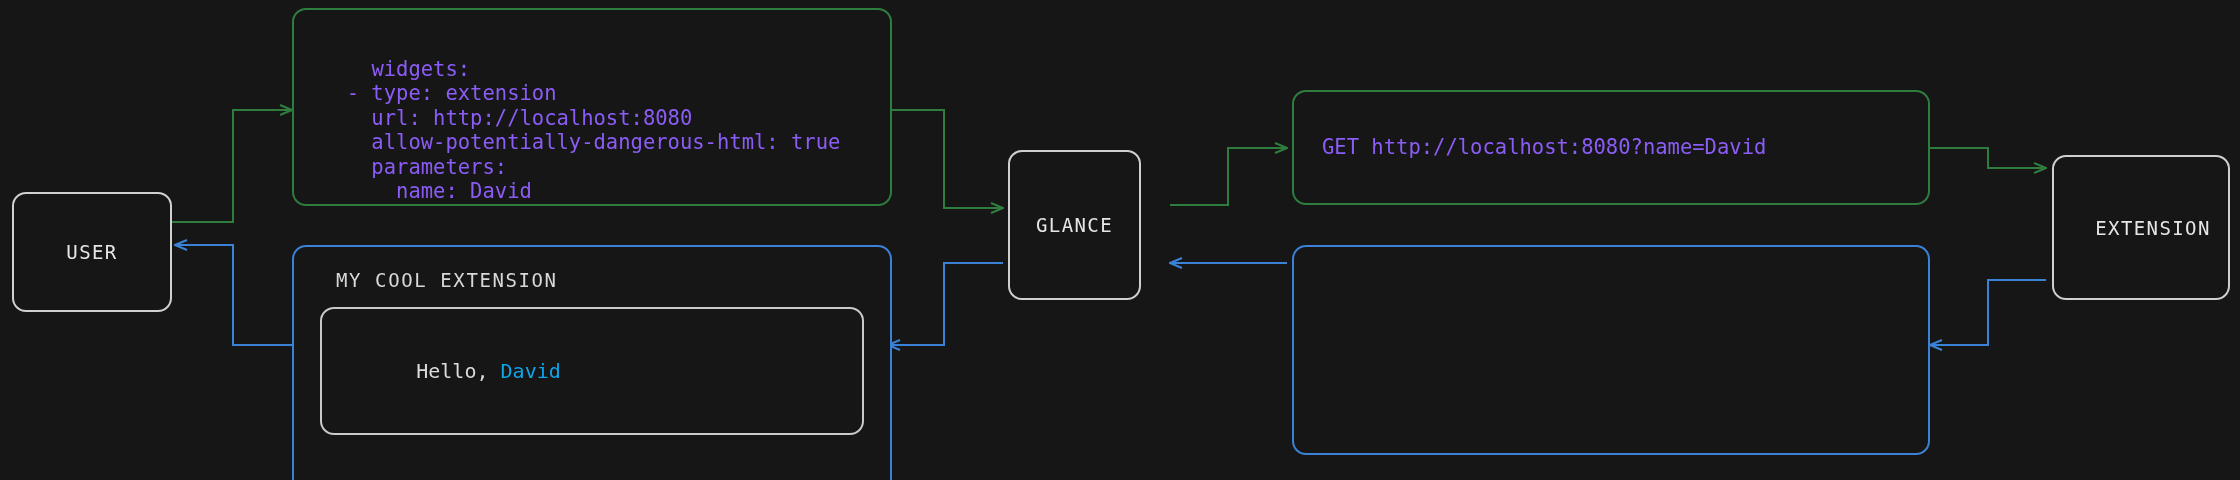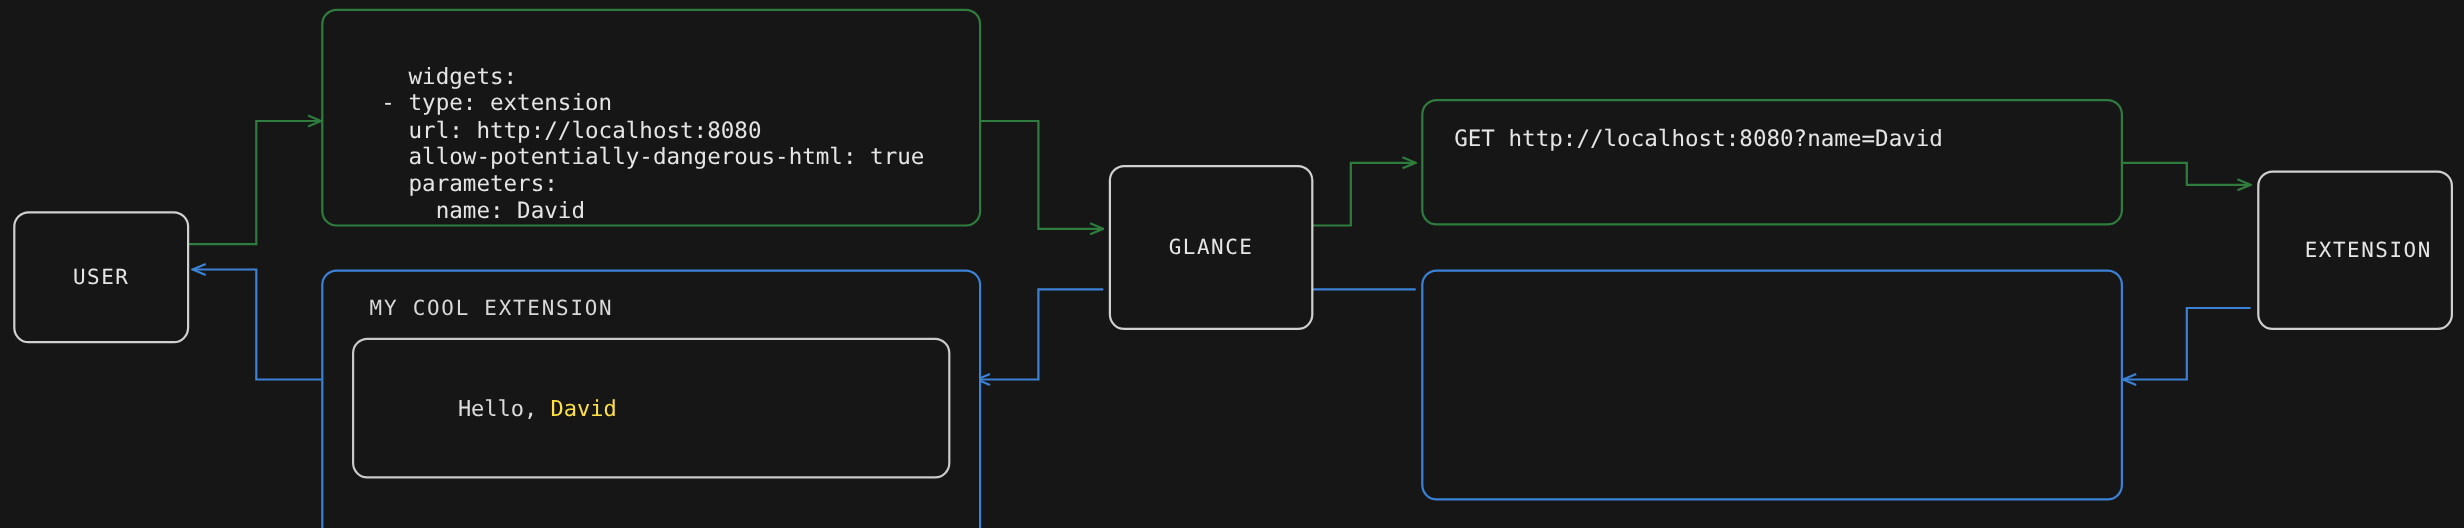--- a/index.html
+++ b/index.html
@@ -30,21 +30,21 @@
     color: #e6e6e6;
     letter-spacing: 1.4px;
     font-size: 19px;
   }
   .codebox {
     position: absolute;
     box-sizing: border-box;
     border: 2px solid #2f7d3e;
     border-radius: 14px;
     background: #161616;
-    color: #e5e5e5;
+    color: #8b5cf6;
     font-size: 20.5px;
     line-height: 24.5px;
     white-space: pre;
     padding: 22px 28px;
   }
   .codebox.blue {
     border-color: #3b82d6;
     color: #4c93dd;
   }
   .widgetbox {
@@ -64,21 +64,21 @@
   }
   .widget-inner {
     box-sizing: border-box;
     border: 2px solid #c9c9c9;
     border-radius: 14px;
     padding: 26px 22px;
     color: #dcdcdc;
     font-size: 20px;
     white-space: pre;
   }
-  .accent { color: #fde047; }
+  .accent { color: #0ea5e9; }
   svg.edges {
     position: absolute;
     inset: 0;
     width: 2240px;
     height: 480px;
     pointer-events: none;
   }
 </style>
 </head>
 <body>
@@ -109,38 +109,38 @@
 
     <path d="M1003,263 L944,263 L944,345 L888,345" fill="none" stroke="#3b82d6" stroke-width="2" marker-end="url(#arrow-blue)"></path>
 
     <path d="M292,345 L233,345 L233,245 L175,245" fill="none" stroke="#3b82d6" stroke-width="2" marker-end="url(#arrow-blue)"></path>
   </svg>
 
   <div class="node" style="left:12px; top:182px; width:160px; height:120px;margin-top:10px;">
     <span>USER</span>
   </div>
 
-  <div class="node" style="left:1008px; top:150px; width:186px; height:150px;">
+  <div class="node" style="left:1008px; top:150px; width:133px; height:150px;">
     <span>GLANCE</span>
   </div>
 
   <div class="node" style="left:2052px; top:155px; width:178px; height:145px;padding-left:24px;">
     <span>EXTENSION</span>
   </div>
 
   <div class="codebox" style="left:292px; top:8px; width:600px; height:198px;">
     <span>widgets:
   - type: extension
     url: http://localhost:8080
     allow-potentially-dangerous-html: true
     parameters:
       name: David</span>
   </div>
 
-  <div class="codebox" style="left:1292px; top:90px; width:638px; height:115px; display:flex; align-items:flex-start;">
+  <div class="codebox" style="left:1292px; top:90px; width:638px; height:115px; display:flex; align-items:center;">
     <span>GET http://localhost:8080?name=David</span>
   </div>
 
   <div class="codebox blue" style="left:1292px; top:245px; width:638px; height:210px; padding-top:42px;">
     <br><br>
   </div>
 
   <div class="widgetbox" style="left:292px; top:245px; width:600px; height:268px;">
     <div class="widget-title">MY COOL EXTENSION</div>
     <div class="widget-inner">

